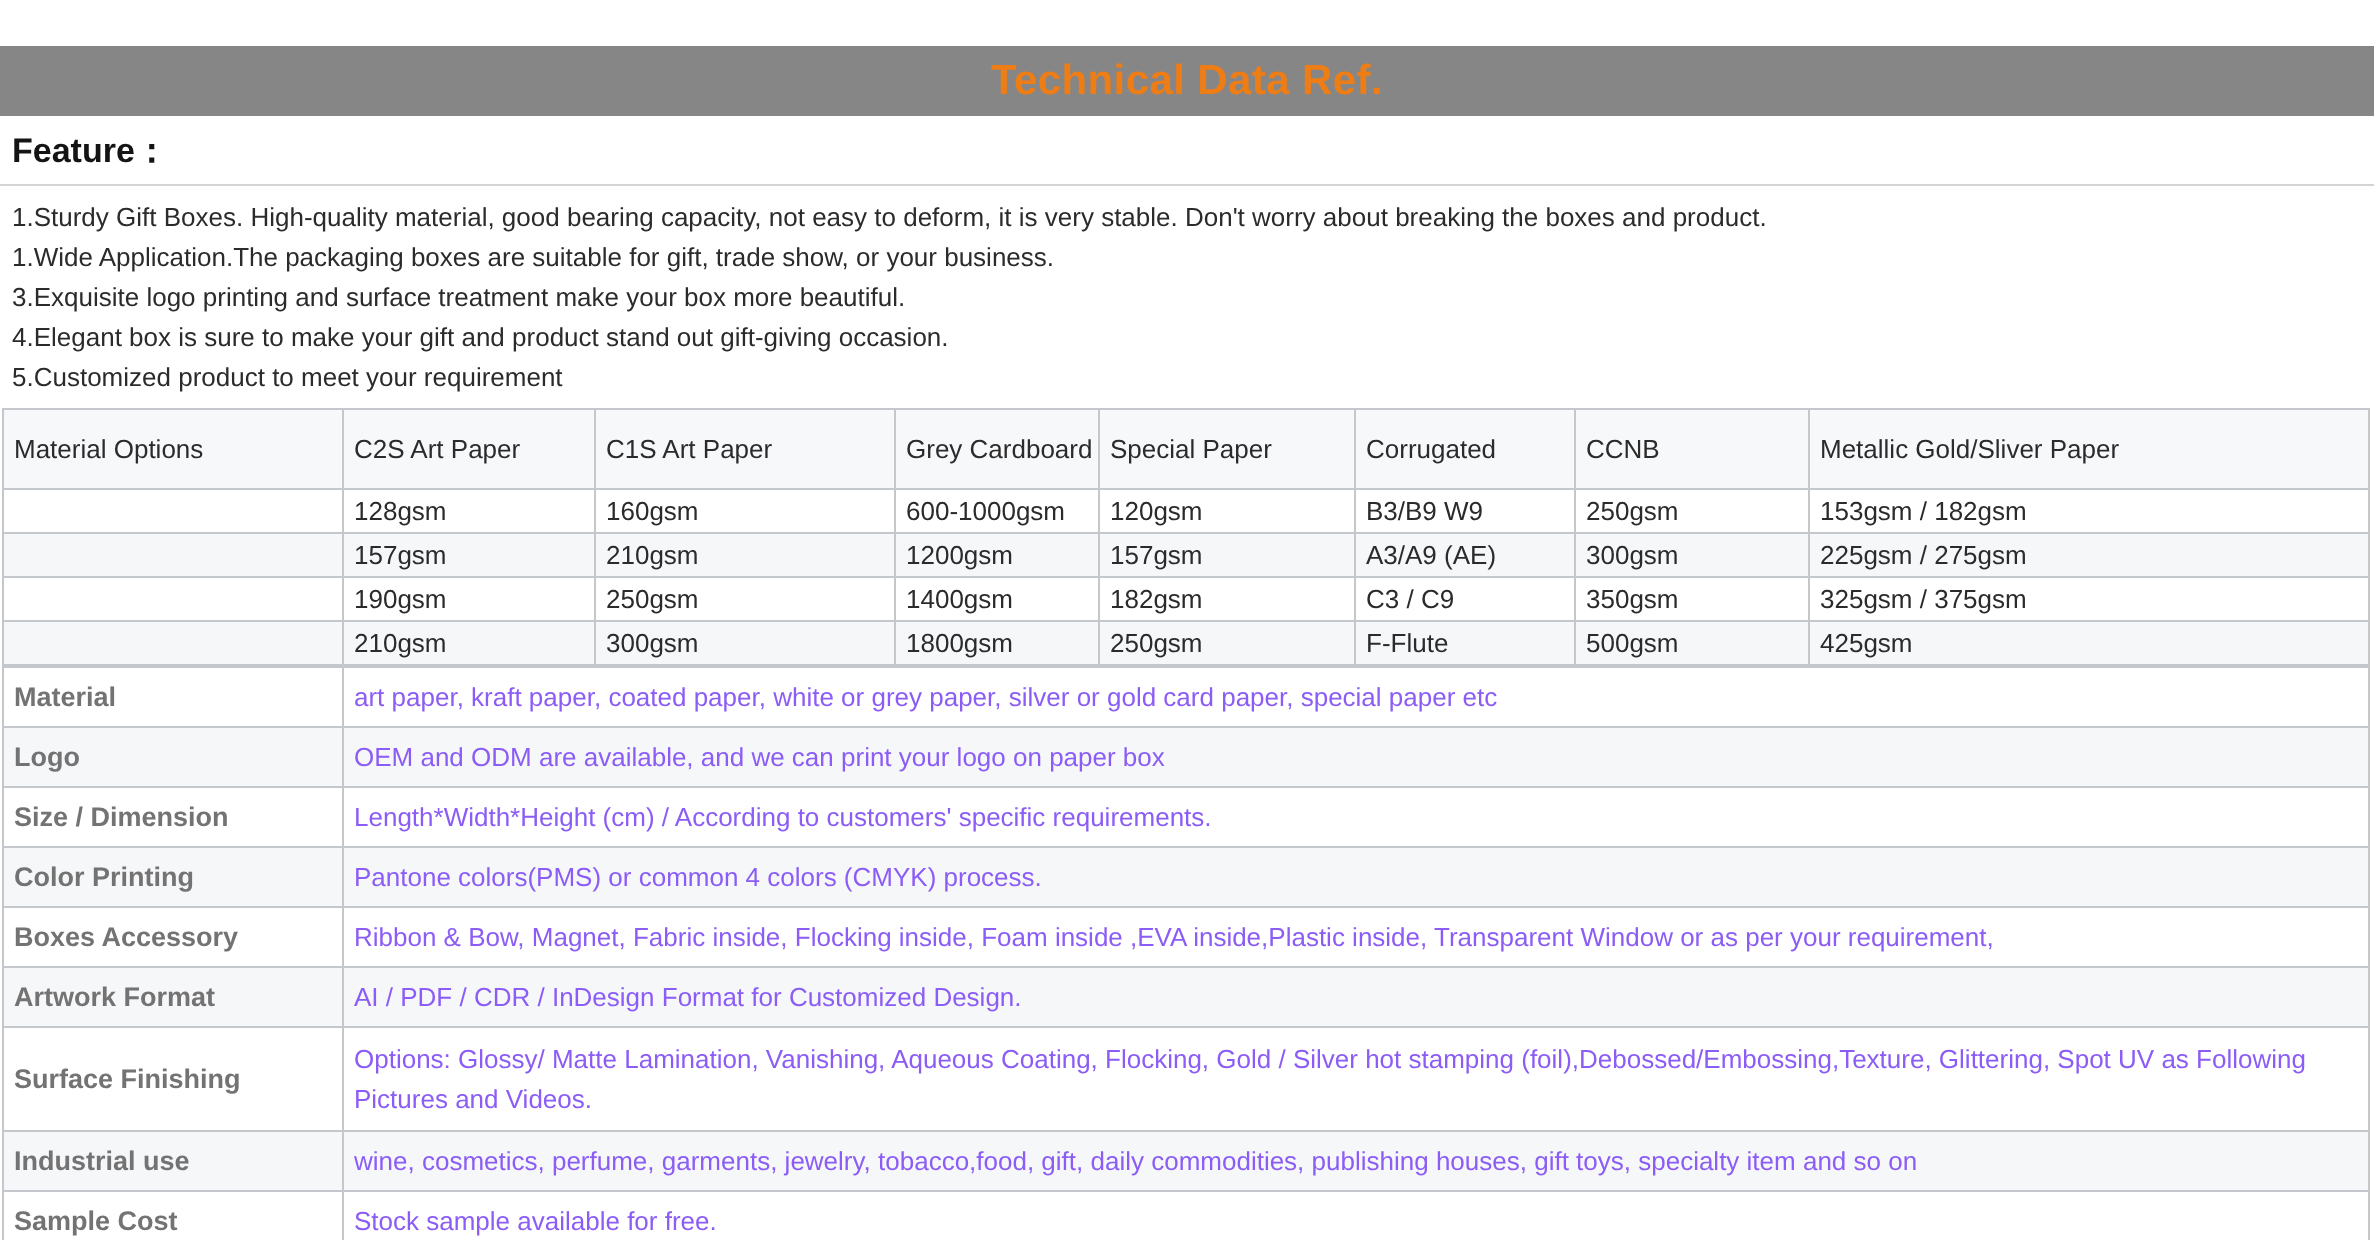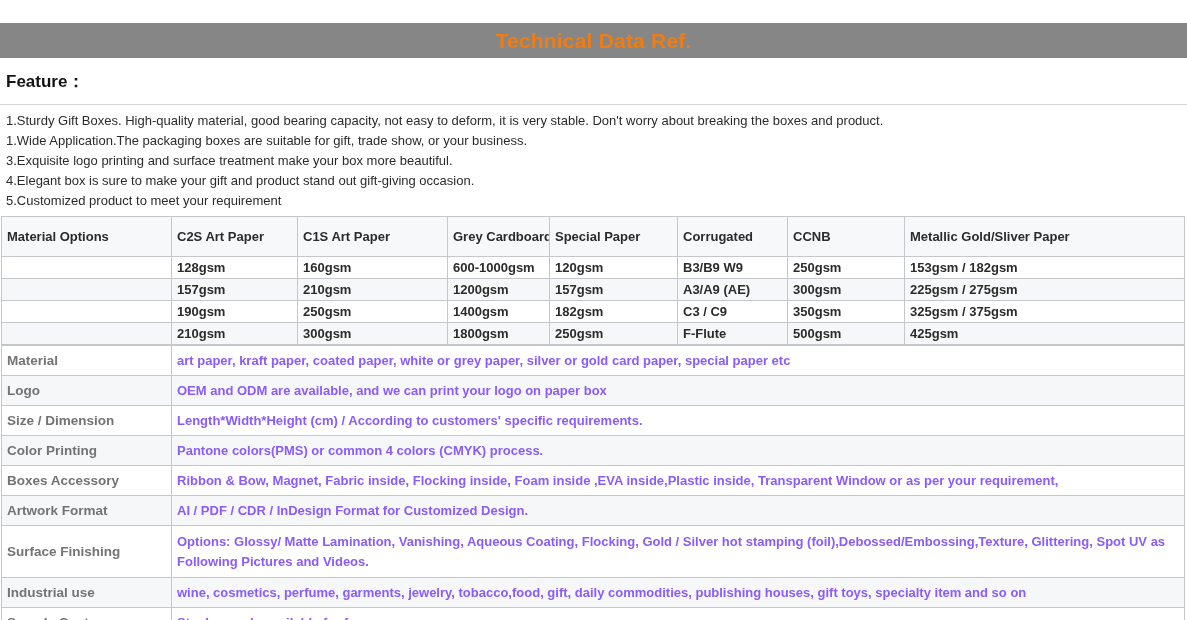--- a/index.html
+++ b/index.html
@@ -36,21 +36,21 @@
   .header-title {
     color: #ef7d16;
     font-size: 21px;
     font-weight: bold;
     letter-spacing: 0.2px;
     line-height: 1;
   }
 
   
   .feature-head {
-    height: 46px;
+    height: 34px;
     display: flex;
     align-items: center;
     padding-left: 6px;
     border-bottom: 1px solid #d4d4d4;
   }
   .feature-head-label {
     font-size: 17px;
     font-weight: bold;
     color: #141414;
   }
@@ -72,21 +72,21 @@
     margin-left: 1px;
     table-layout: fixed;
   }
   table.spec td, table.spec th {
     border: 1px solid #c4c7cb;
     padding: 3px 5px;
     font-size: 13px;
     color: #2b2b2b;
     text-align: left;
     vertical-align: middle;
-    font-weight: bold;
+    font-weight: normal;
     overflow: hidden;
     white-space: nowrap;
   }
 
   
   .mat-head td {
     font-weight: bold;
     font-size: 13.5px;
     color: #111111;
     background: #f7f8fa;

